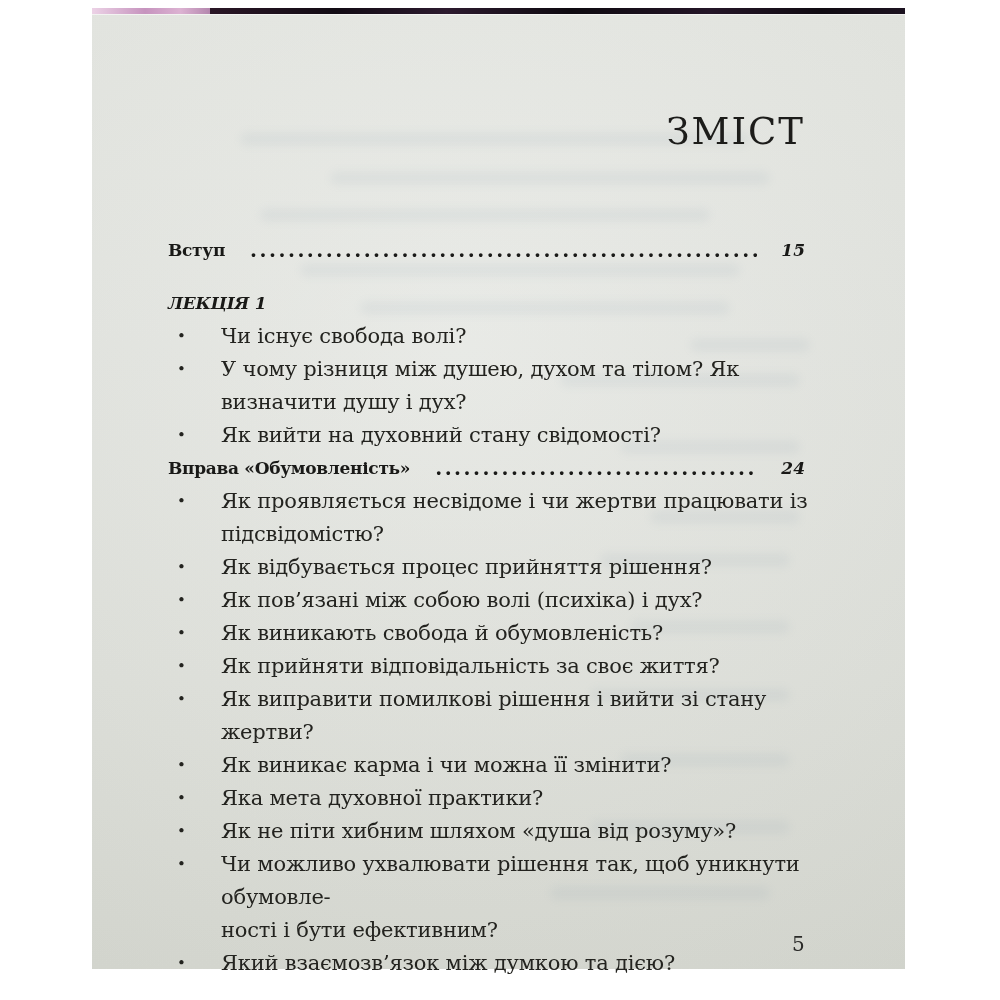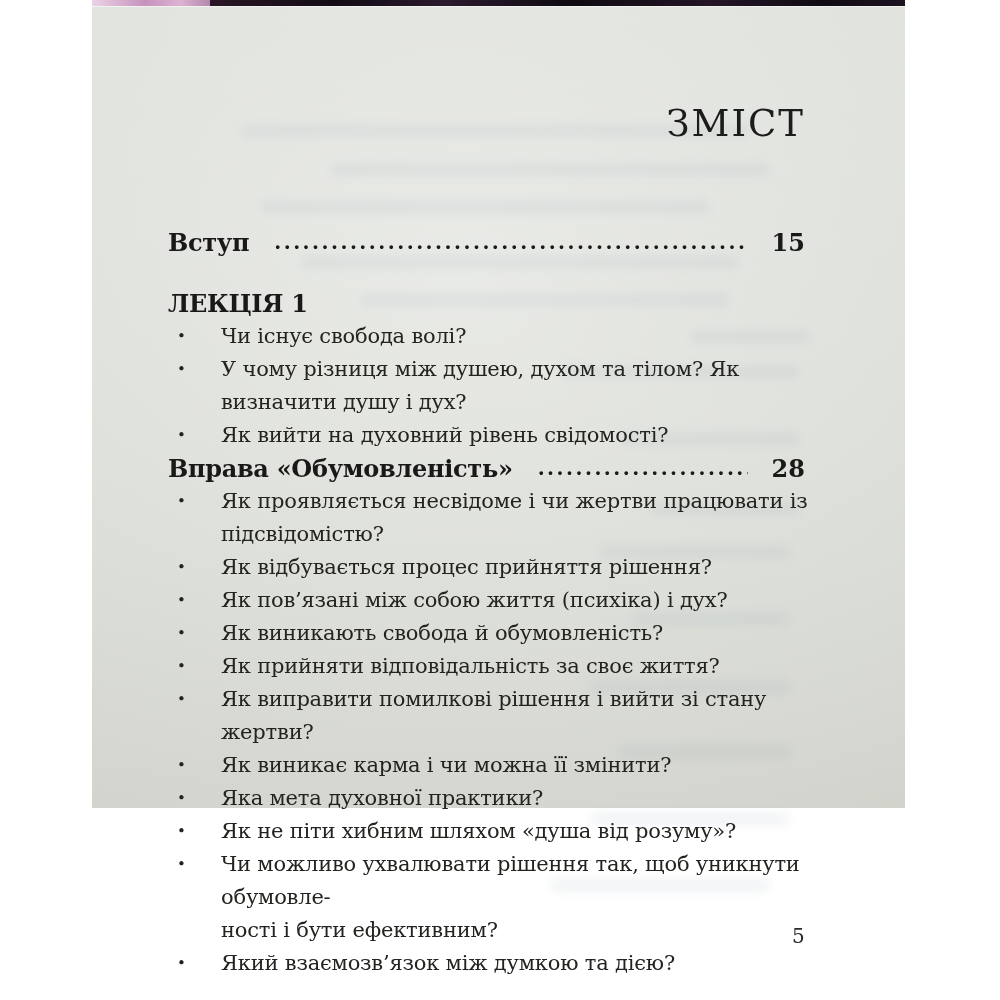--- a/index.html
+++ b/index.html
@@ -1,46 +1,46 @@
 <!DOCTYPE html>
 <html><head>
 <meta charset="utf-8">
 <style>
   html,body{margin:0;padding:0;background:#ffffff;width:1000px;height:1000px;overflow:hidden;}
   body{font-family:"DejaVu Serif","Liberation Serif",serif;}
 
   
   .stage{
-    position:absolute;left:92px;top:0;width:813px;height:808px;
+    position:absolute;left:92px;top:8px;width:813px;height:961px;
     background:
       radial-gradient(ellipse 120% 90% at 45% 35%, rgba(255,255,255,0.25), rgba(120,125,112,0.10) 95%),
       linear-gradient(180deg,#e5e7e2 0%,#e1e3de 35%,#dee0da 70%,#d9dbd4 100%);
     filter:blur(0.2px);
   }
 
   
   .strip{position:absolute;left:0;top:0;width:813px;height:6px;display:flex;border-bottom:1px solid rgba(255,255,255,0.55);}
   .strip-pink{width:118px;background:linear-gradient(90deg,#ecd2e6 0%,#c693be 45%,#dcb2d2 75%,#b487ae 100%);}
   .strip-dark{flex:1;background:linear-gradient(90deg,#2a1626 0%,#120b14 18%,#2c1a2e 34%,#0e0a10 52%,#241527 72%,#100b12 88%,#1c1220 100%);}
 
   
   .ghost{position:absolute;height:14px;border-radius:7px;background:#7e93a4;opacity:0.09;filter:blur(4px);}
 
   .title{
     position:absolute;top:102px;right:100px;margin:0;
     font-size:37px;font-weight:normal;letter-spacing:2px;color:#1c1c1a;
   }
 
   .toc{position:absolute;left:76px;top:226px;width:680px;color:#23231f;}
-  .row{display:flex;align-items:flex-end;width:637px;line-height:33px;font-weight:bold;font-size:24px;color:#191917;gap:21px;}
-  .row.heading{margin-top:28px;}
+  .row{display:flex;align-items:flex-end;width:637px;line-height:33px;font-weight:bold;font-size:17px;color:#191917;gap:21px;}
+  .row.heading{margin-top:20px;font-style:italic;}
   .label{white-space:nowrap;letter-spacing:-0.3px;}
   .dots{flex:1;overflow:hidden;white-space:nowrap;margin:0 3px 0 4px;font-size:20px;letter-spacing:2.5px;}
   .dots::after{content:"......................................................................................................................................................................................";}
-  .pg{white-space:nowrap;}
+  .pg{white-space:nowrap;font-style:italic;}
   .brow{display:flex;width:672px;line-height:33px;font-size:21px;}
   .bullet{width:37px;padding-left:9px;box-sizing:border-box;font-size:15px;line-height:33px;}
   .btext{flex:1;white-space:pre-line;letter-spacing:-0.2px;margin-left:16px;}
 
   .pageno{position:absolute;left:700px;top:924px;font-size:20px;color:#2a2a28;}
 </style>
 </head>
 <body>
 
 <div class="stage">
@@ -82,38 +82,38 @@
       <div class="brow">
         <span class="bullet">•</span>
         <span class="btext">Чи існує свобода волі?</span>
       </div>
       <div class="brow">
         <span class="bullet">•</span>
         <span class="btext">У чому різниця між душею, духом та тілом? Як визначити душу і дух?</span>
       </div>
       <div class="brow">
         <span class="bullet">•</span>
-        <span class="btext">Як вийти на духовний рівень свідомості?</span>
+        <span class="btext">Як вийти на духовний стану свідомості?</span>
       </div>
       <div class="row">
         <span class="label">Вправа «Обумовленість»</span>
         <span class="dots"></span>
-        <span class="pg">28</span>
+        <span class="pg">24</span>
       </div>
       <div class="brow">
         <span class="bullet">•</span>
         <span class="btext">Як проявляється несвідоме і чи жертви працювати із підсвідомістю?</span>
       </div>
       <div class="brow">
         <span class="bullet">•</span>
         <span class="btext">Як відбувається процес прийняття рішення?</span>
       </div>
       <div class="brow">
         <span class="bullet">•</span>
-        <span class="btext">Як пов’язані між собою життя (психіка) і дух?</span>
+        <span class="btext">Як пов’язані між собою волі (психіка) і дух?</span>
       </div>
       <div class="brow">
         <span class="bullet">•</span>
         <span class="btext">Як виникають свобода й обумовленість?</span>
       </div>
       <div class="brow">
         <span class="bullet">•</span>
         <span class="btext">Як прийняти відповідальність за своє життя?</span>
       </div>
       <div class="brow">

